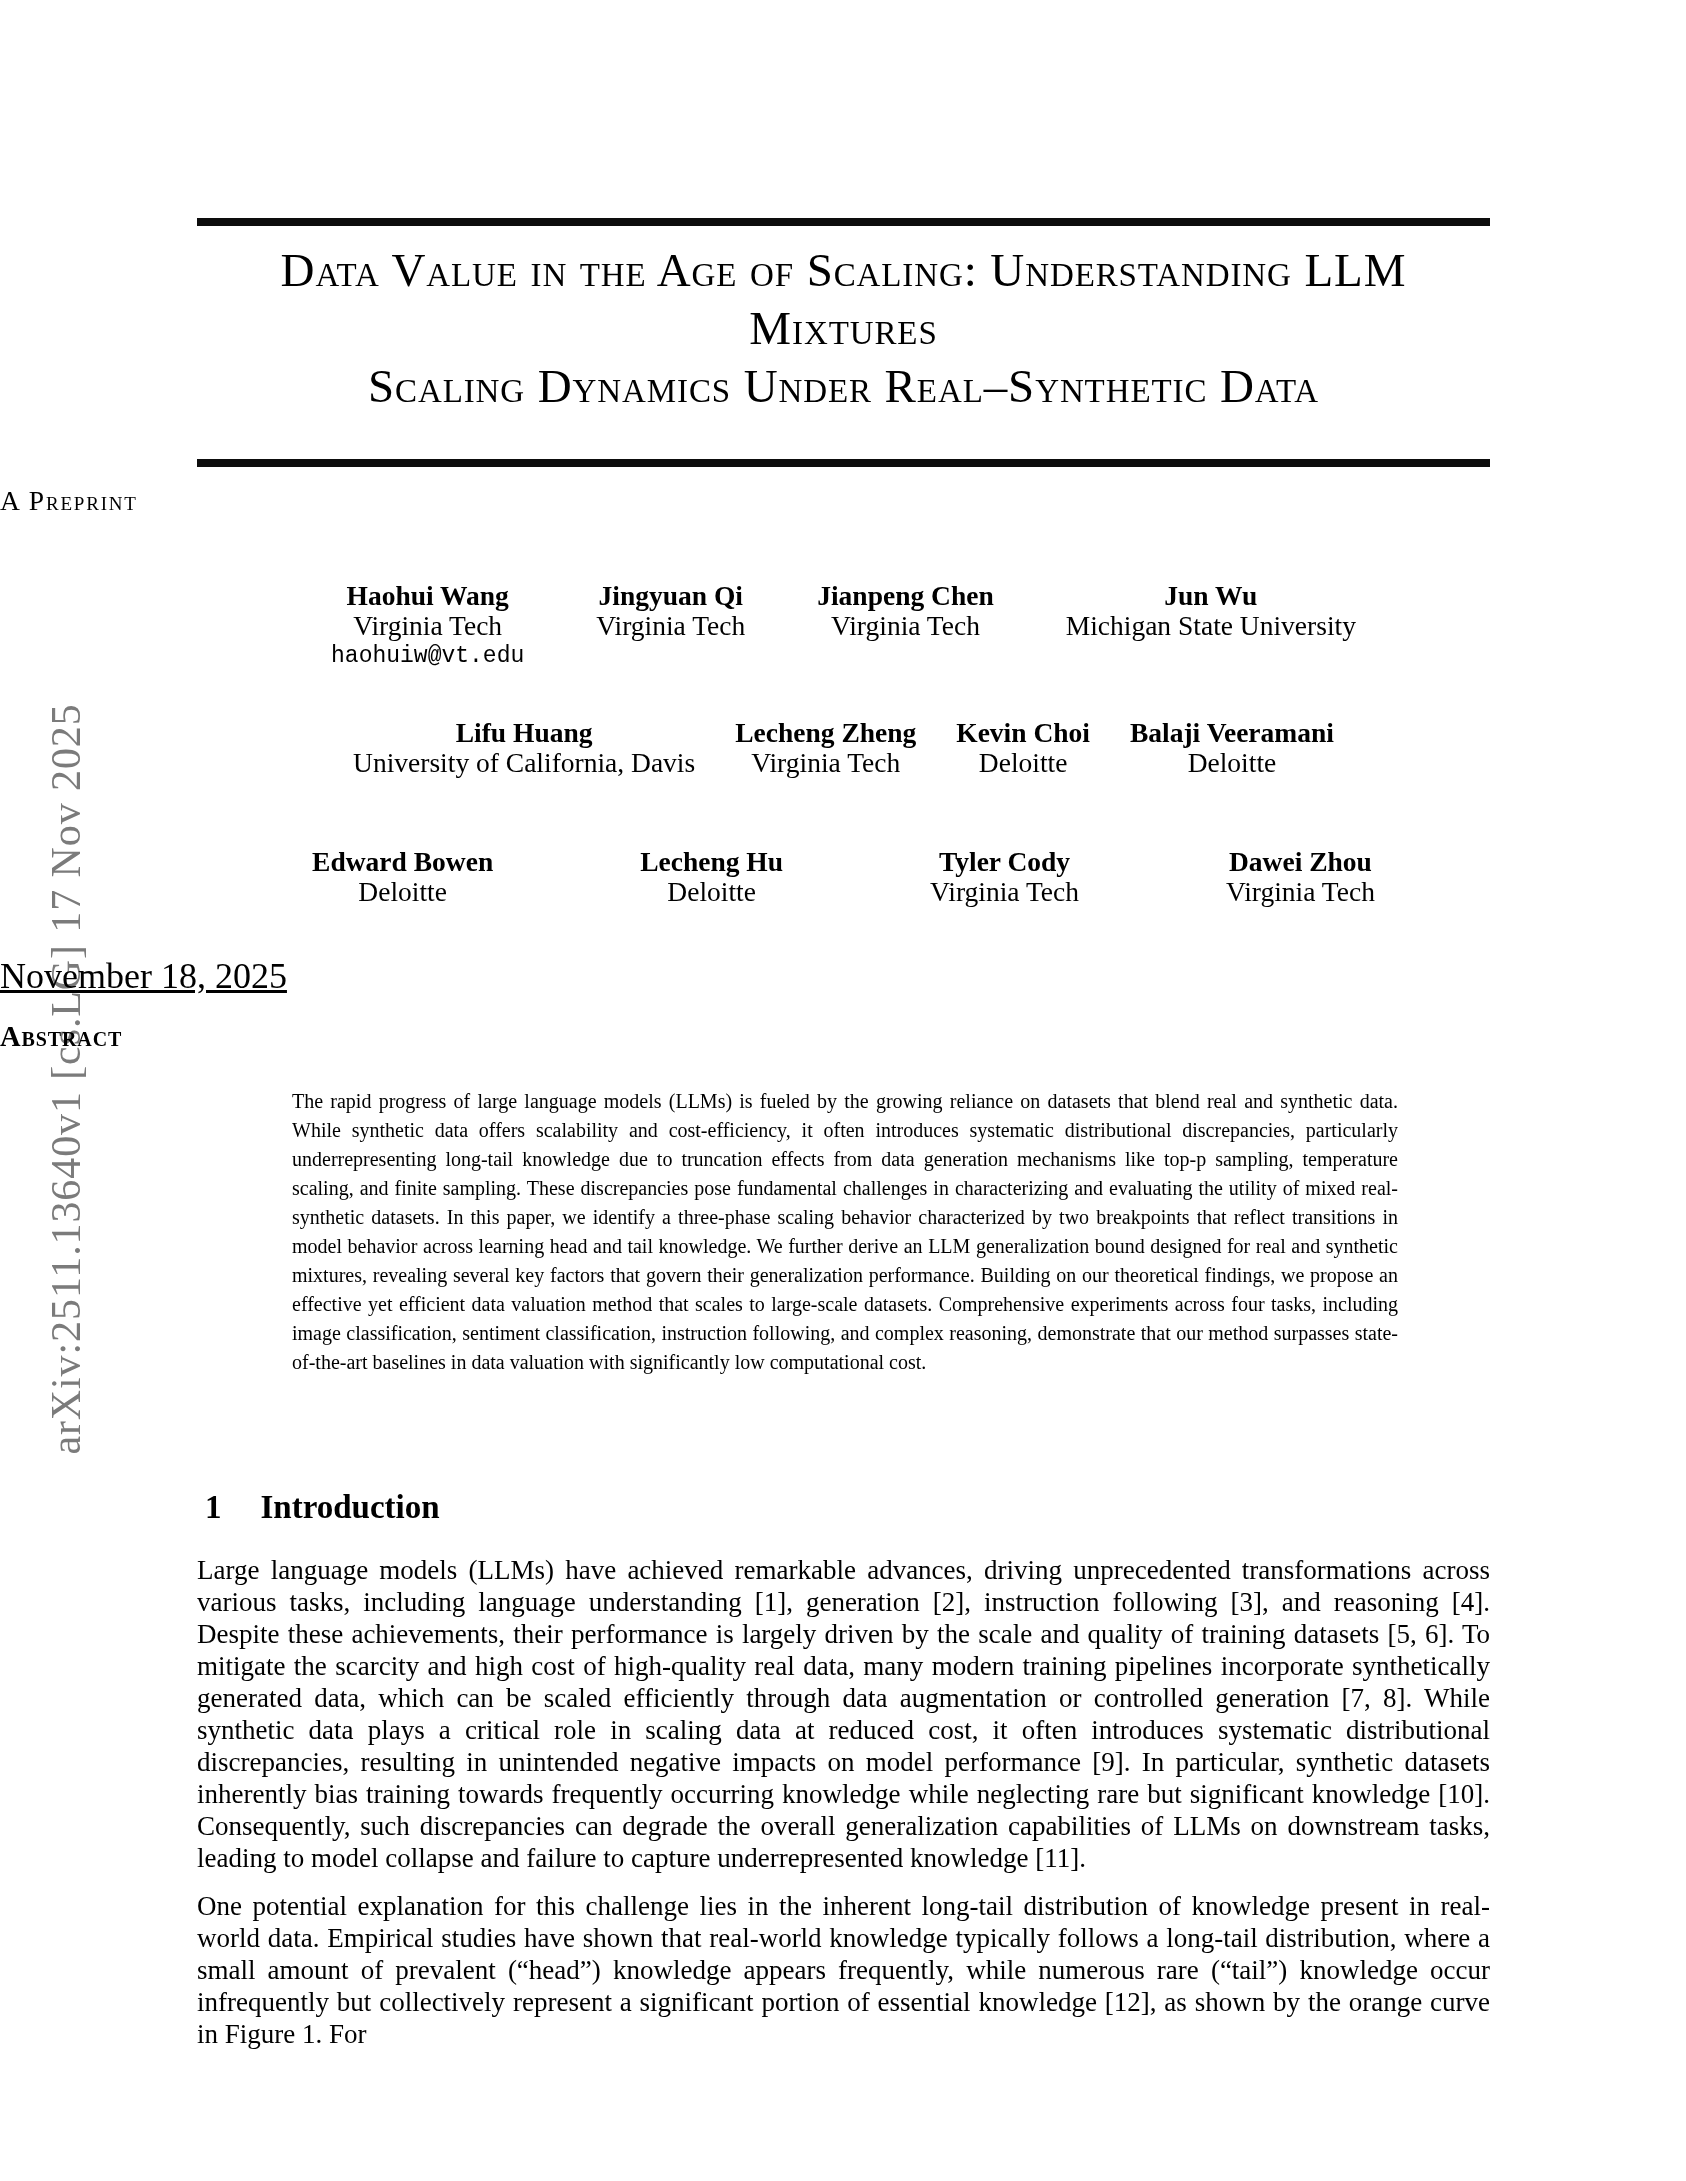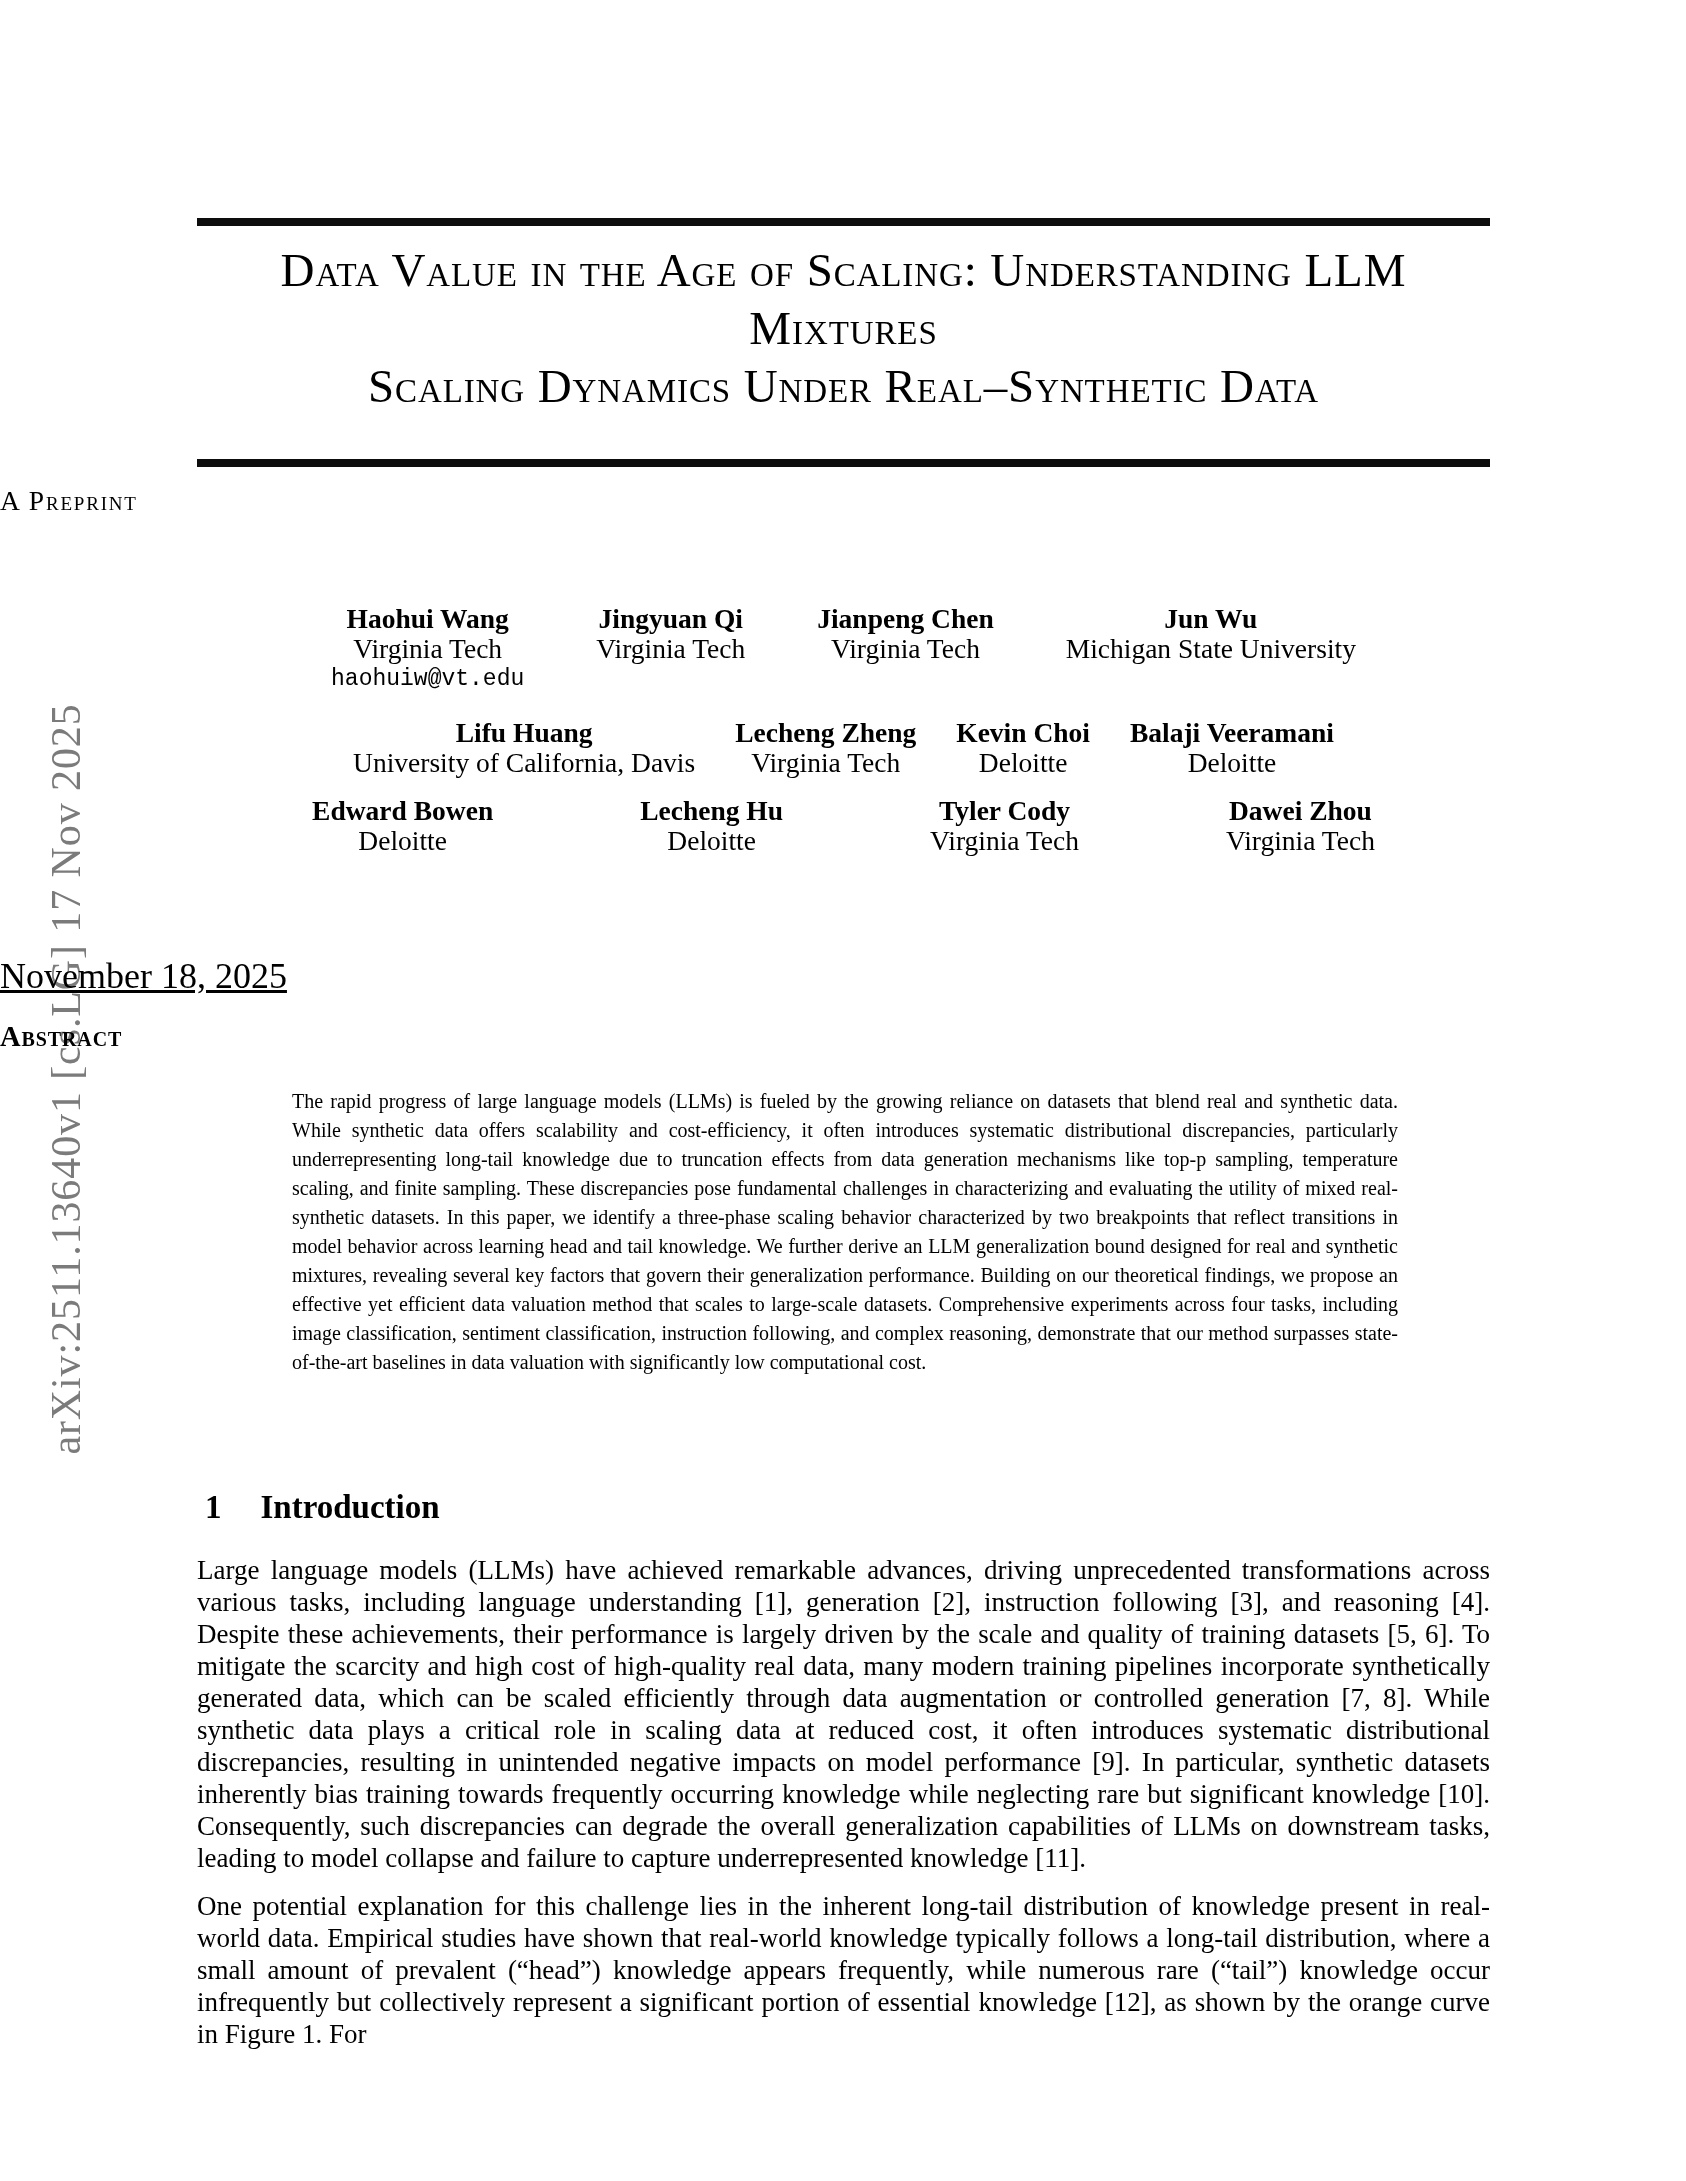--- a/index.html
+++ b/index.html
@@ -49,23 +49,23 @@
     letter-spacing:1.8px;
   }
   .author-row {
     position:absolute;
     left:197px; width:1293px;
     display:flex;
     justify-content:center;
     align-items:flex-start;
     text-align:center;
   }
-  .author-row1 { top:604px; gap:72px; }
+  .author-row1 { top:581px; gap:72px; }
   .author-row2 { top:718px; gap:40px; }
-  .author-row3 { top:796px; gap:147px; }
+  .author-row3 { top:847px; gap:147px; }
   .author-name  { font-weight:bold; font-size:27.5px; line-height:30px; }
   .author-affil { font-size:27.5px; line-height:30px; }
   .author-email { font-family:"Liberation Mono", monospace; font-size:23px; line-height:31px; }
   .date {
     position:absolute;
     top:955px; left:0; width:100%;
     text-align:left;
     font-size:36px;
     text-decoration:underline;
   }

